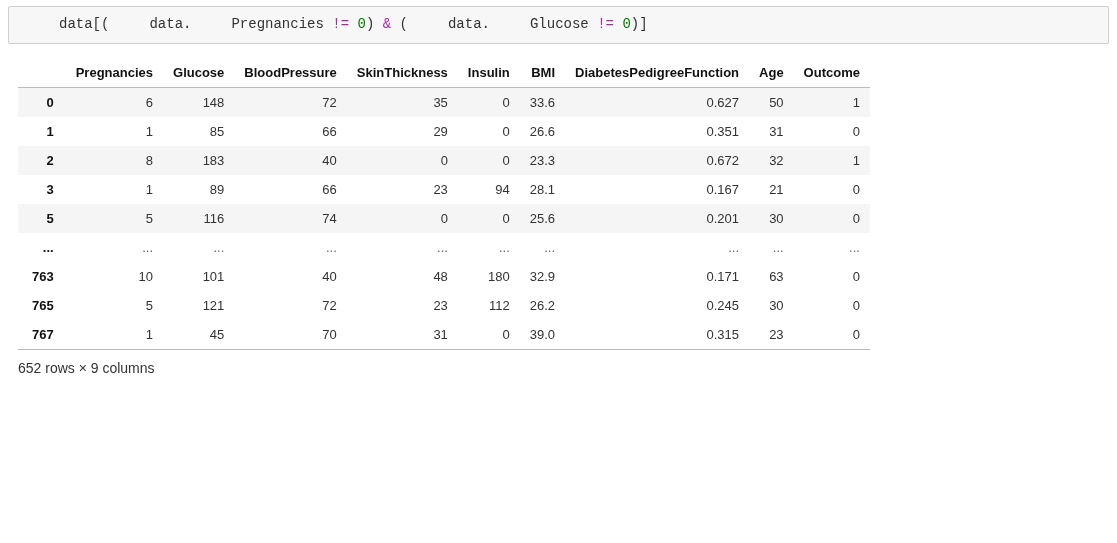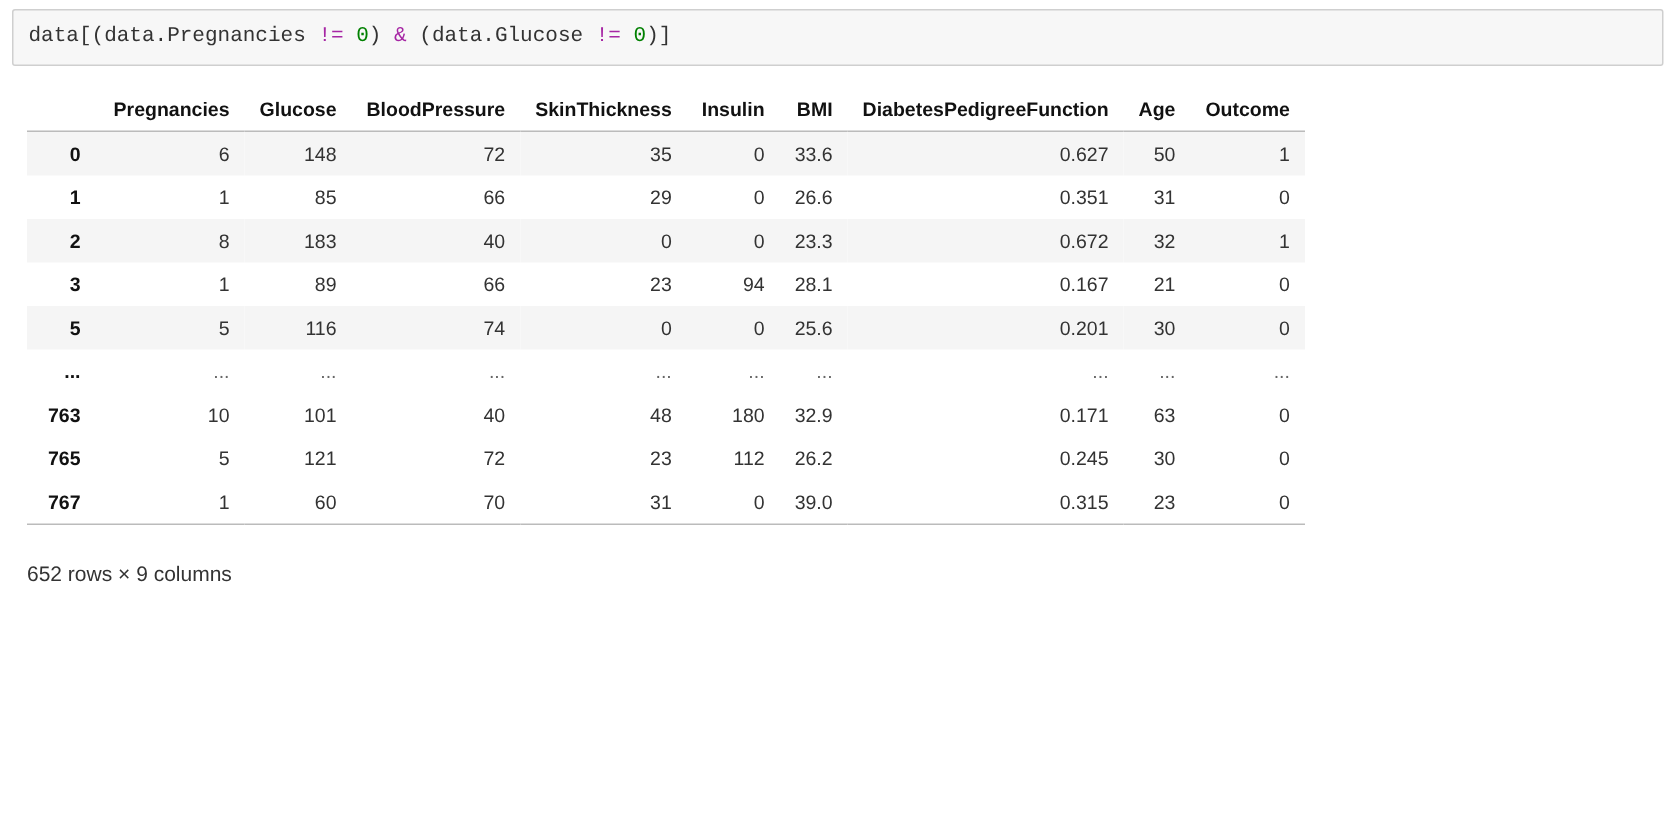--- a/index.html
+++ b/index.html
@@ -19,21 +19,21 @@
     background: #f7f7f7;
     border: 1px solid #cfcfcf;
     border-radius: 2px;
     padding: 8px 10px;
     font-family: "SFMono-Regular", Consolas, "Liberation Mono", Menlo, monospace;
     font-size: 14px;
     white-space: pre;
     color: #333;
     line-height: 1.4;
   }
-  .tok-default { color: #333; }
+  .tok-default { color: #333; margin-left: 40px; }
   .tok-op      { color: #a626a4; }   
   .tok-num     { color: #008000; }   
   .tok-punc    { color: #333; }      
   .out-wrap {
     padding: 14px 0 0 10px;
   }
   table.df {
     border-collapse: collapse;
     font-size: 13px;
     font-variant-numeric: tabular-nums;
@@ -63,21 +63,21 @@
   table.df tbody tr.striped td {
     background: #f5f5f5;
   }
   table.df tbody tr.last-cap th,
   table.df tbody tr.last-cap td,
   table.df tbody tr.last-cap {
     border-bottom: 1px solid #bbb;
   }
   .ellips { color: #666; }
   .footer-text {
-    margin-top: 24px;
+    margin-top: 10px;
     font-size: 14px;
     color: #333;
   }
 </style>
 </head>
 <body>
 
 <div class="cell-wrap">
 
   <div class="code-box"><span class="tok-default">data</span><span class="tok-punc">[</span><span class="tok-punc">(</span><span class="tok-default">data</span><span class="tok-punc">.</span><span class="tok-default">Pregnancies</span><span> </span><span class="tok-op">!=</span><span> </span><span class="tok-num">0</span><span class="tok-punc">)</span><span> </span><span class="tok-op">&amp;</span><span> </span><span class="tok-punc">(</span><span class="tok-default">data</span><span class="tok-punc">.</span><span class="tok-default">Glucose</span><span> </span><span class="tok-op">!=</span><span> </span><span class="tok-num">0</span><span class="tok-punc">)</span><span class="tok-punc">]</span></div>
@@ -193,21 +193,21 @@
             <td>23</td>
             <td>112</td>
             <td>26.2</td>
             <td>0.245</td>
             <td>30</td>
             <td>0</td>
           </tr>
           <tr class="last-cap">
             <th class="idx-col">767</th>
             <td>1</td>
-            <td>60</td>
+            <td>45</td>
             <td>70</td>
             <td>31</td>
             <td>0</td>
             <td>39.0</td>
             <td>0.315</td>
             <td>23</td>
             <td>0</td>
           </tr>
         </tbody>
     </table>

